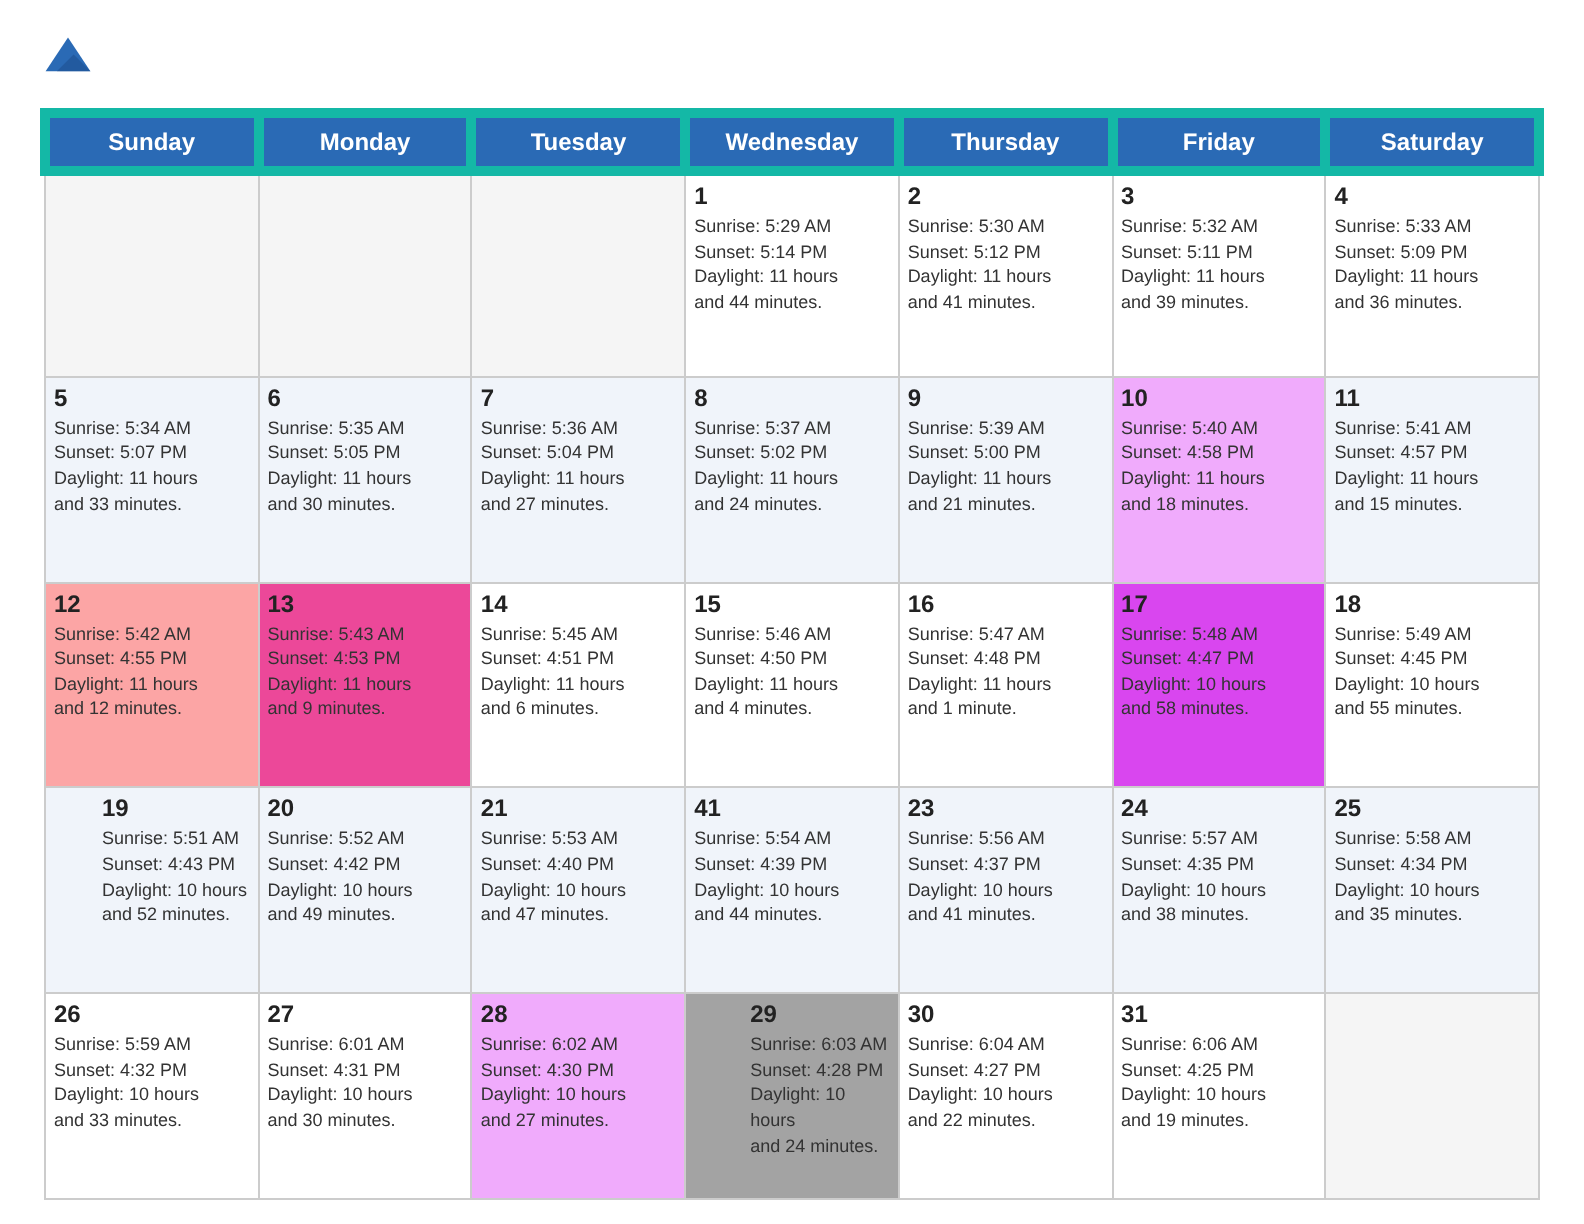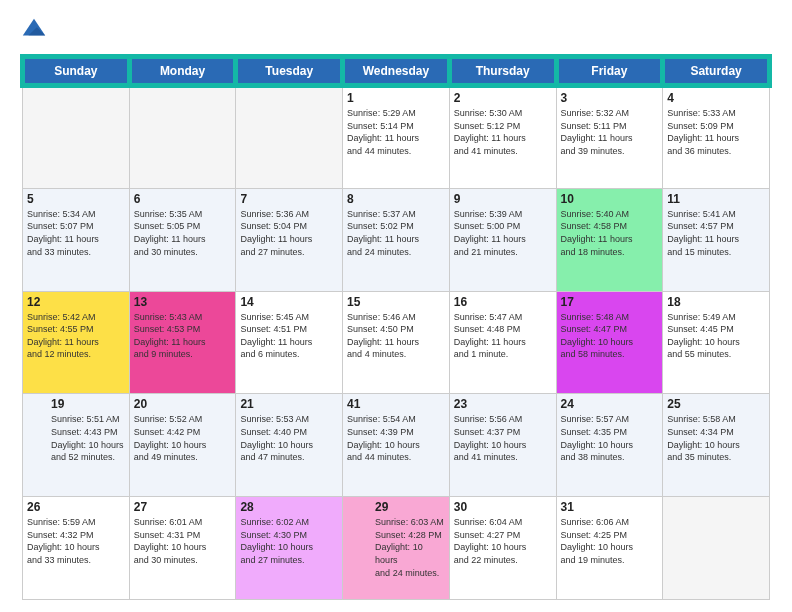--- a/index.html
+++ b/index.html
@@ -193,37 +193,37 @@
 Daylight: 11 hours
 and 24 minutes.</div>
           </td>
           <td style="background: rgb(240, 244, 250);">
             <span class="day-num">9</span>
             <div class="day-info" style="white-space: pre-line;">Sunrise: 5:39 AM
 Sunset: 5:00 PM
 Daylight: 11 hours
 and 21 minutes.</div>
           </td>
-          <td style="background: #86efac;">
+          <td style="background: #f0abfc;">
             <span class="day-num">10</span>
             <div class="day-info" style="white-space: pre-line;">Sunrise: 5:40 AM
 Sunset: 4:58 PM
 Daylight: 11 hours
 and 18 minutes.</div>
           </td>
           <td style="background: rgb(240, 244, 250);">
             <span class="day-num">11</span>
             <div class="day-info" style="white-space: pre-line;">Sunrise: 5:41 AM
 Sunset: 4:57 PM
 Daylight: 11 hours
 and 15 minutes.</div>
           </td>
         </tr>
         <tr>
-          <td style="background: #fde047; margin-top: 16px;">
+          <td style="background: #fca5a5; margin-top: 16px;">
             <span class="day-num">12</span>
             <div class="day-info" style="white-space: pre-line;">Sunrise: 5:42 AM
 Sunset: 4:55 PM
 Daylight: 11 hours
 and 12 minutes.</div>
           </td>
           <td style="background: #ec4899;">
             <span class="day-num">13</span>
             <div class="day-info" style="white-space: pre-line;">Sunrise: 5:43 AM
 Sunset: 4:53 PM
@@ -332,21 +332,21 @@
 Daylight: 10 hours
 and 30 minutes.</div>
           </td>
           <td style="background: #f0abfc; margin-top: 46px;">
             <span class="day-num">28</span>
             <div class="day-info" style="white-space: pre-line;">Sunrise: 6:02 AM
 Sunset: 4:30 PM
 Daylight: 10 hours
 and 27 minutes.</div>
           </td>
-          <td style="background: #f9a8d4; padding-left: 32px;">
+          <td style="background: #a3a3a3; padding-left: 32px;">
             <span class="day-num">29</span>
             <div class="day-info" style="white-space: pre-line;">Sunrise: 6:03 AM
 Sunset: 4:28 PM
 Daylight: 10 hours
 and 24 minutes.</div>
           </td>
           <td style="background: rgb(255, 255, 255);">
             <span class="day-num">30</span>
             <div class="day-info" style="white-space: pre-line;">Sunrise: 6:04 AM
 Sunset: 4:27 PM

